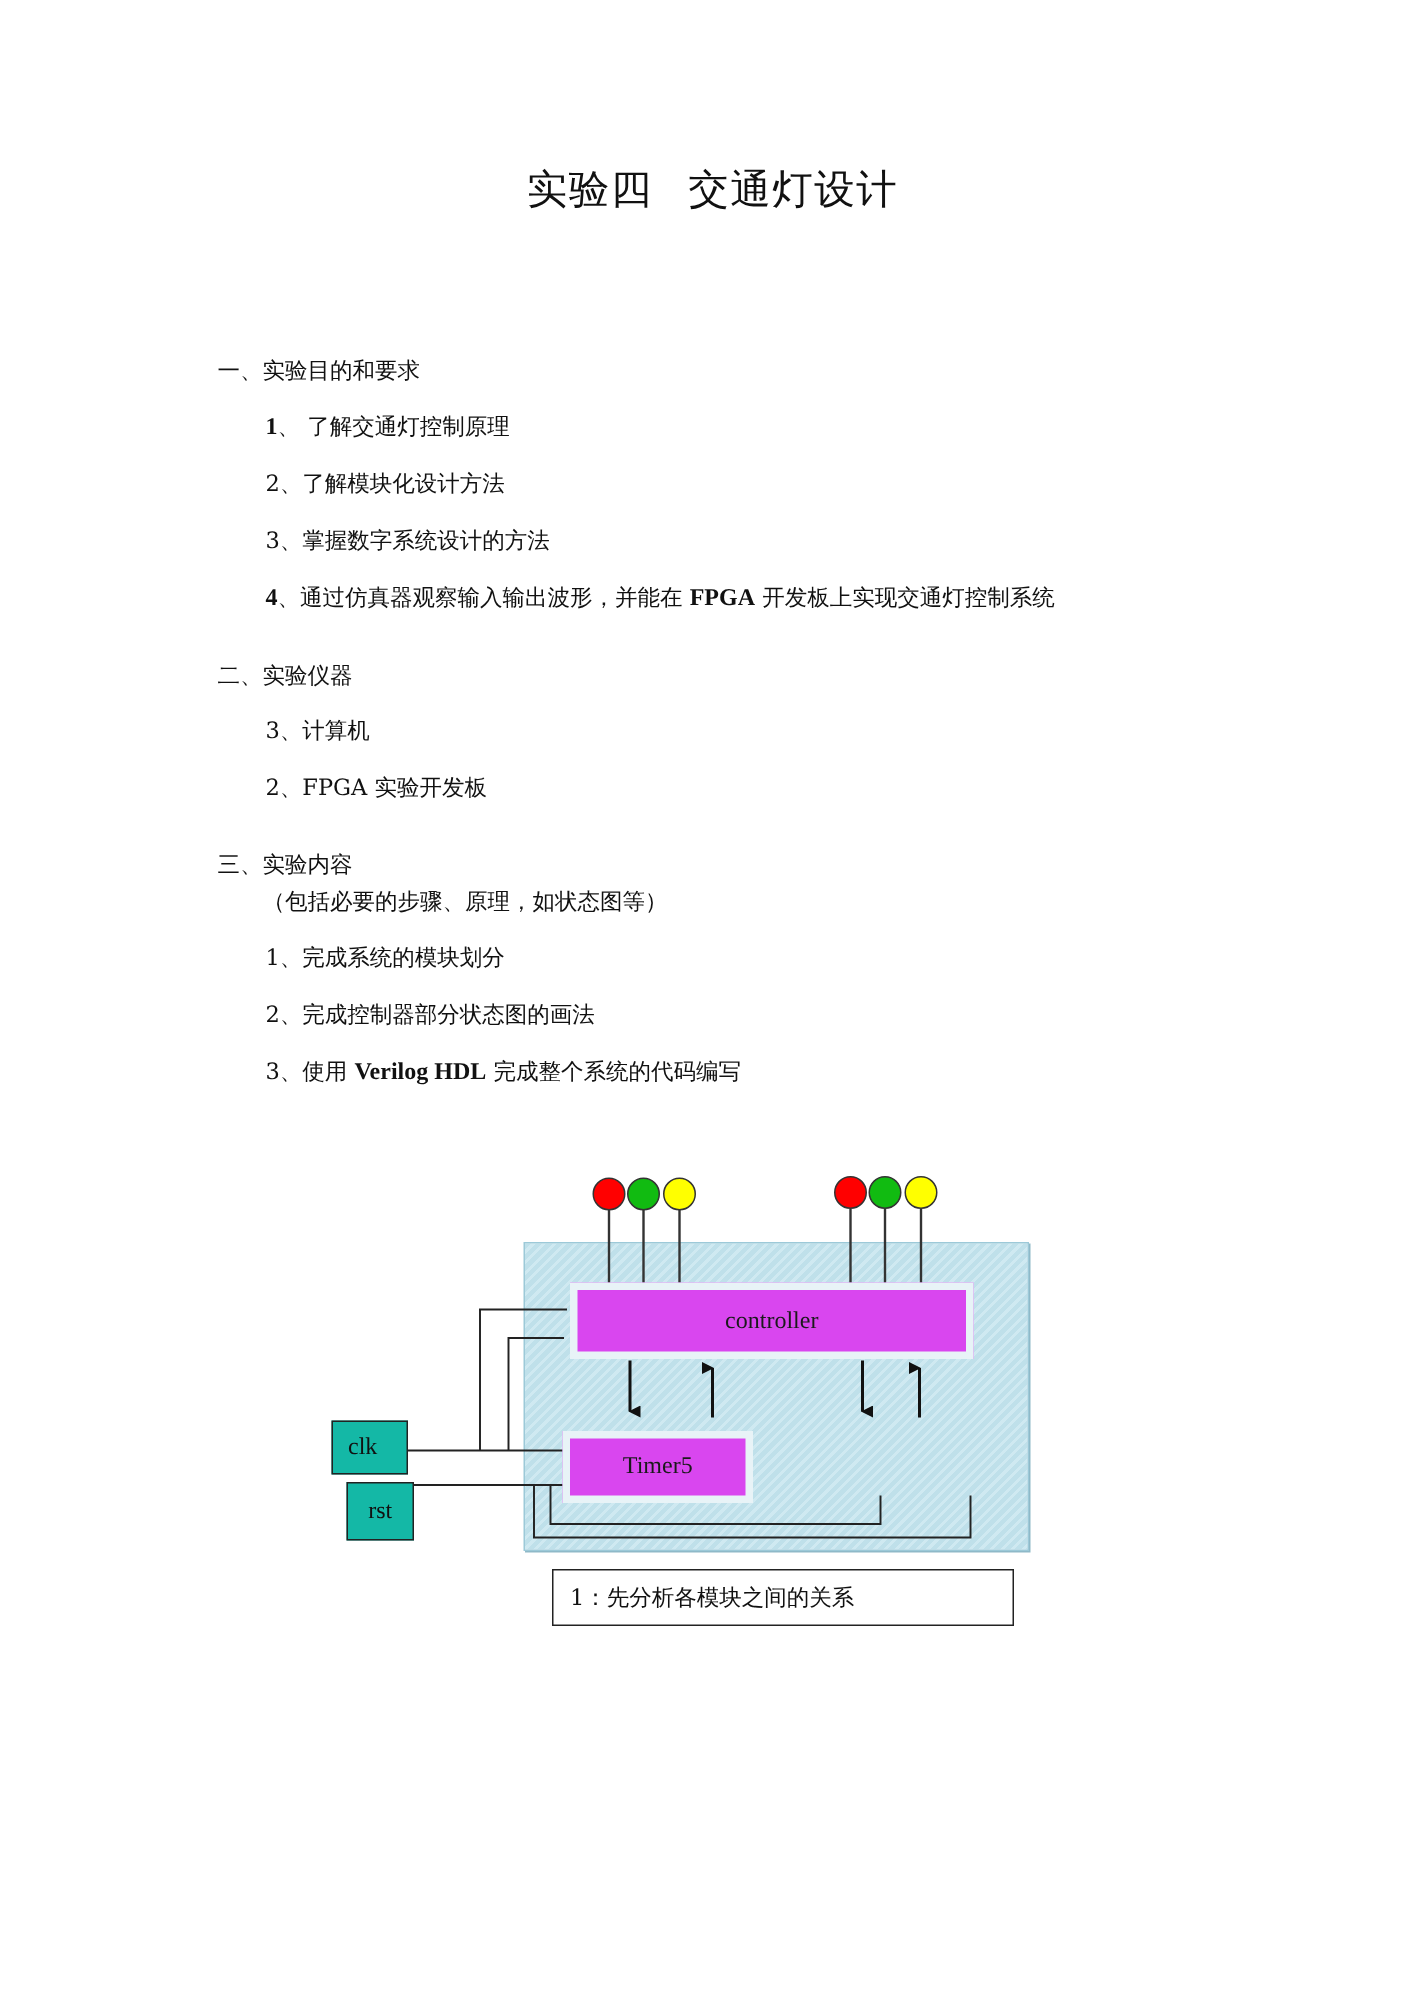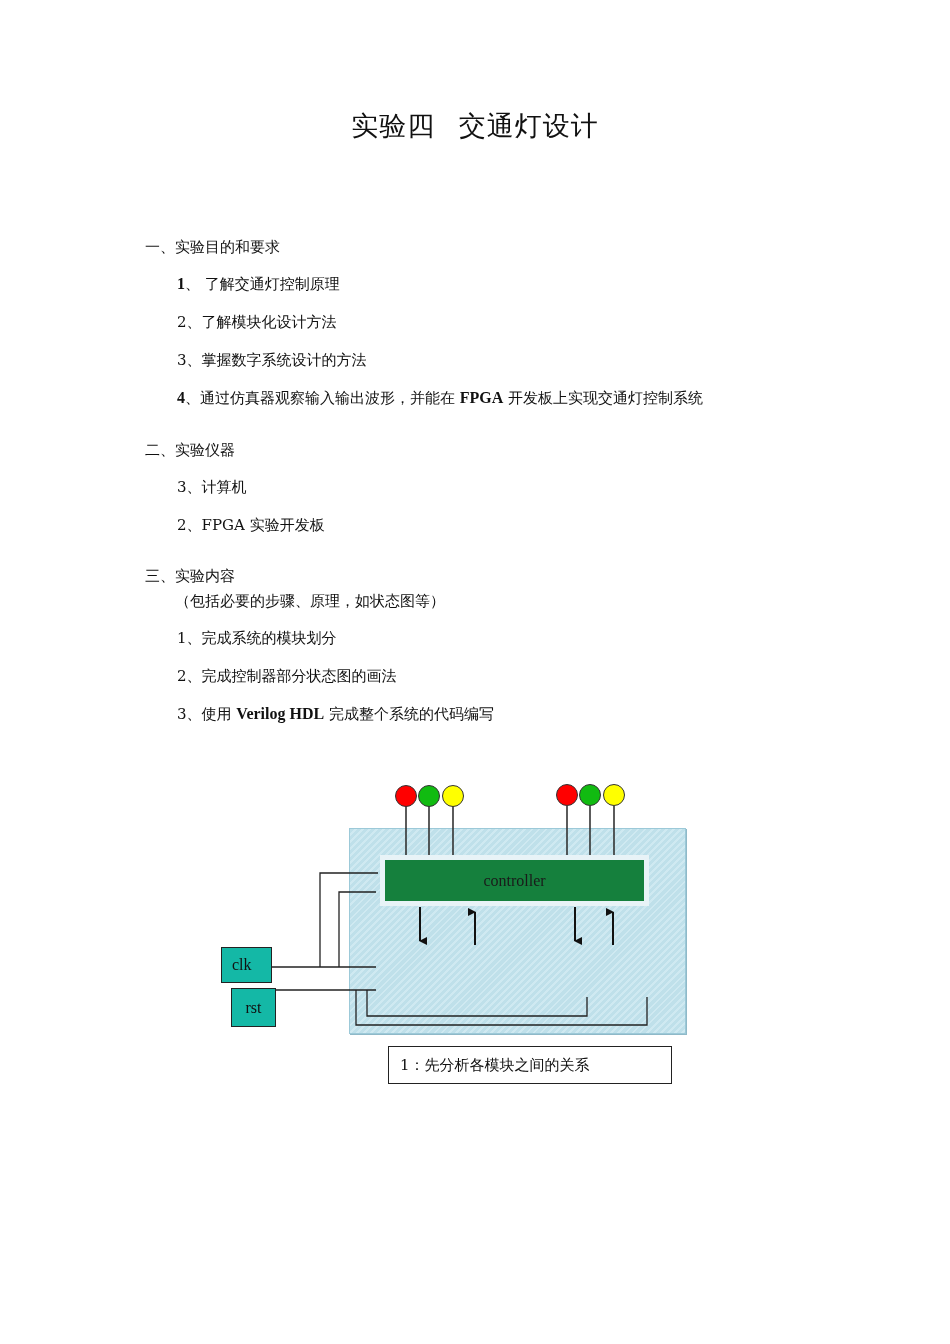--- a/index.html
+++ b/index.html
@@ -13,32 +13,32 @@
   .i { left: 177px; }
   .i.sub { left: 175px; }
   b { font-family: "Liberation Serif", serif; font-weight: bold; font-size: 16px; }
 
   
   .diagram { position: absolute; left: 0; top: 0; width: 950px; height: 1344px; pointer-events: none; }
   .diagram > * { pointer-events: auto; }
   .panel { position: absolute; left: 349px; top: 828px; width: 335px; height: 204px;
            background: repeating-linear-gradient(135deg, #bfe0ea 0px, #bfe0ea 3px, #cfe9f1 3px, #cfe9f1 5px);
            border: 1px solid #9cc9d8; box-shadow: 1px 1px 0 #8fb9c8; }
-  .block { position: absolute; background: #15803d; border: 5px solid #e8f3f7;
+  .block { position: absolute; background: #d946ef; border: 5px solid #e8f3f7;
            display: flex; align-items: center; justify-content: center;
            font-family: "Liberation Serif", serif; font-size: 16px; color: #1a1a1a; }
   .ctrl { left: 380px; top: 855px; width: 259px; height: 41px; }
   .t5 { left: 375px; top: 954px; width: 117px; height: 38px; }
   .t25 { left: 546px; top: 954px; width: 117px; height: 38px; }
   .sig { position: absolute; background: #14b8a6; border: 1px solid #222;
          font-family: "Liberation Serif", serif; font-size: 16px;
          display: flex; align-items: center; justify-content: center; }
   .clk { left: 221px; top: 947px; width: 51px; height: 36px; justify-content: flex-start; padding-left: 10px; box-sizing: border-box; }
   .rst { left: 231px; top: 988px; width: 43px; height: 37px; }
-  .caption { position: absolute; left: 388px; top: 1046px; width: 284px; height: 38px;
+  .caption { position: absolute; left: 368px; top: 1046px; width: 308px; height: 38px;
              border: 1px solid #222; box-sizing: border-box; font-size: 15px;
              display: flex; align-items: center; padding-left: 11px; }
   svg.wires { position: absolute; left: 0; top: 0; }
 </style>
 </head>
 <body>
 
 <div class="title">
   <span>实验四</span>
   <span>交通灯设计</span>
@@ -109,18 +109,19 @@
       <circle cx="406" cy="796" r="10.5" fill="#ff0000"></circle>
       <circle cx="429" cy="796" r="10.5" fill="#11bb11"></circle>
       <circle cx="453" cy="796" r="10.5" fill="#ffff00"></circle>
       <circle cx="567" cy="795" r="10.5" fill="#ff0000"></circle>
       <circle cx="590" cy="795" r="10.5" fill="#11bb11"></circle>
       <circle cx="614" cy="795" r="10.5" fill="#ffff00"></circle>
     </g>
   </svg>
 
   <div class="block ctrl">controller</div>
+  <div class="block t5">Timer5</div>
 
   <div class="sig clk">clk</div>
   <div class="sig rst">rst</div>
 
   <div class="caption">1：先分析各模块之间的关系</div>
 </div>
 
 </body></html>

